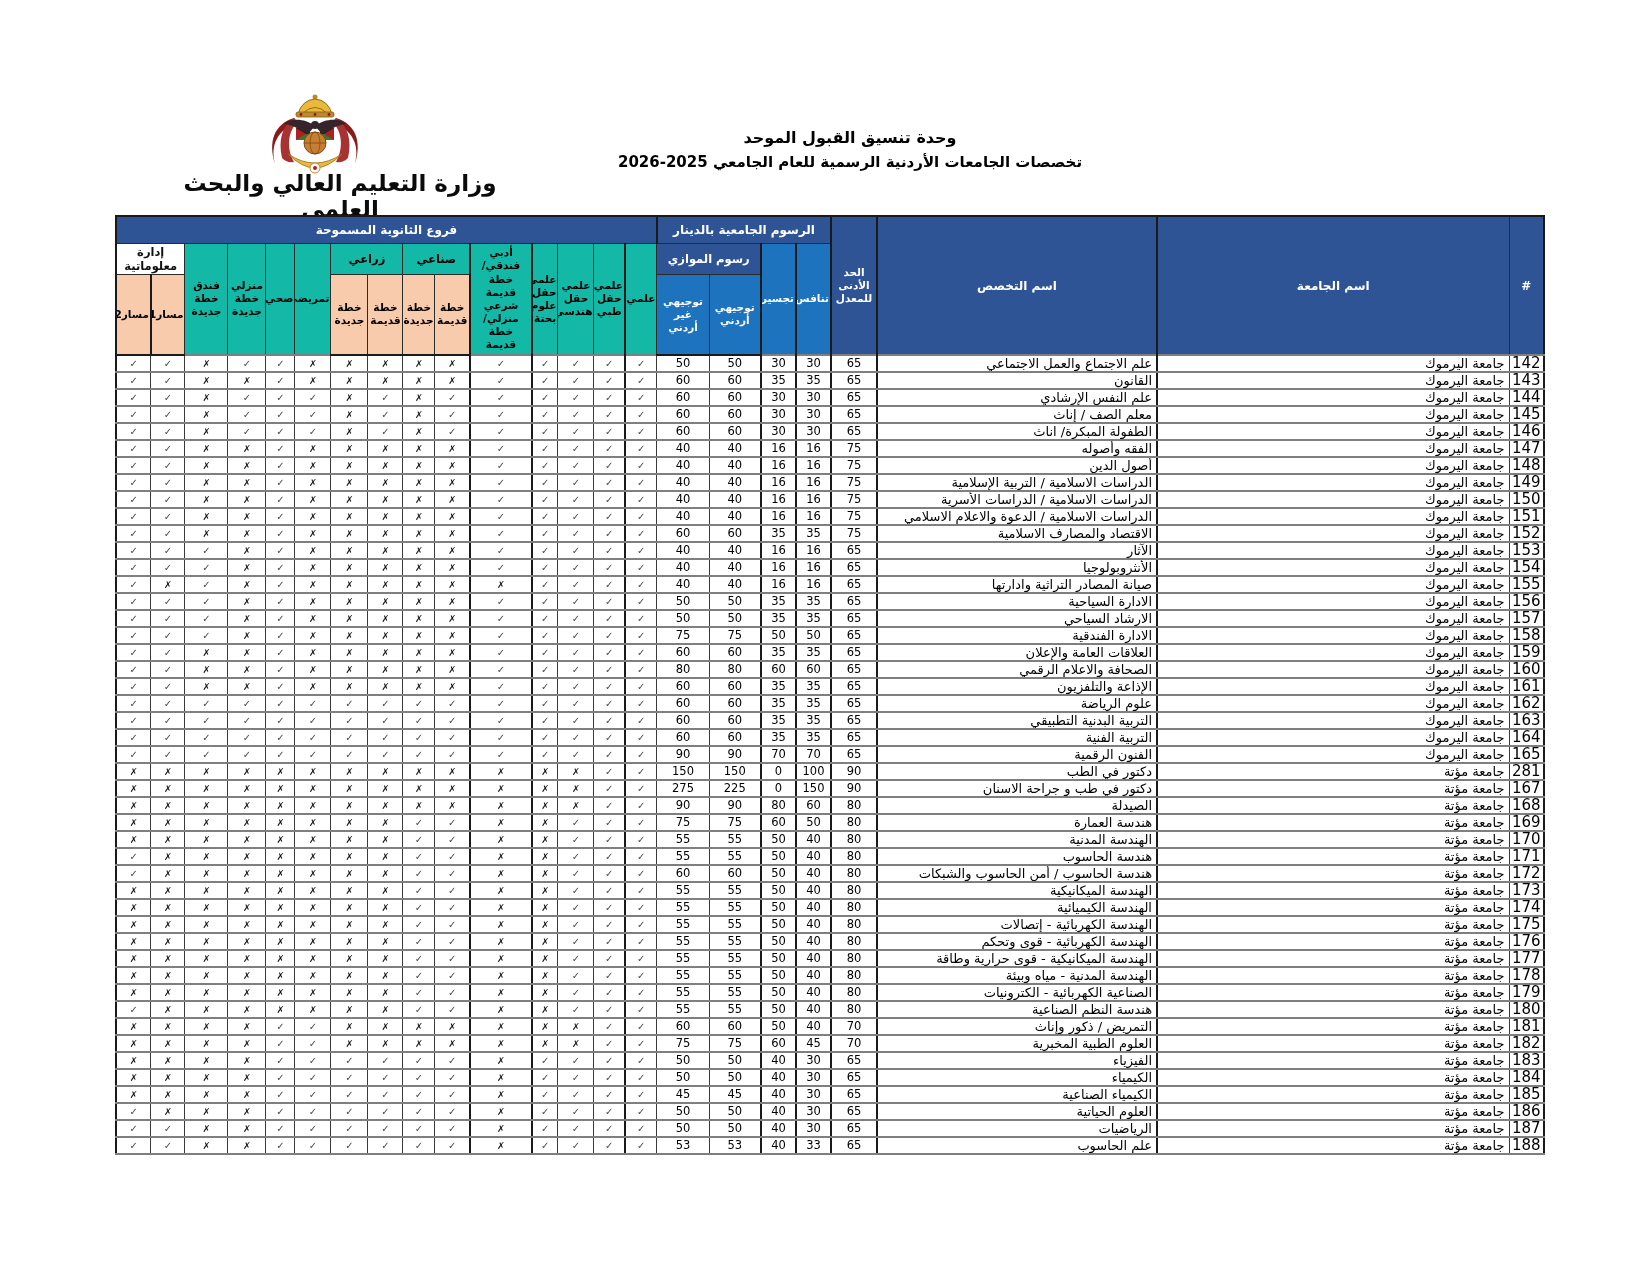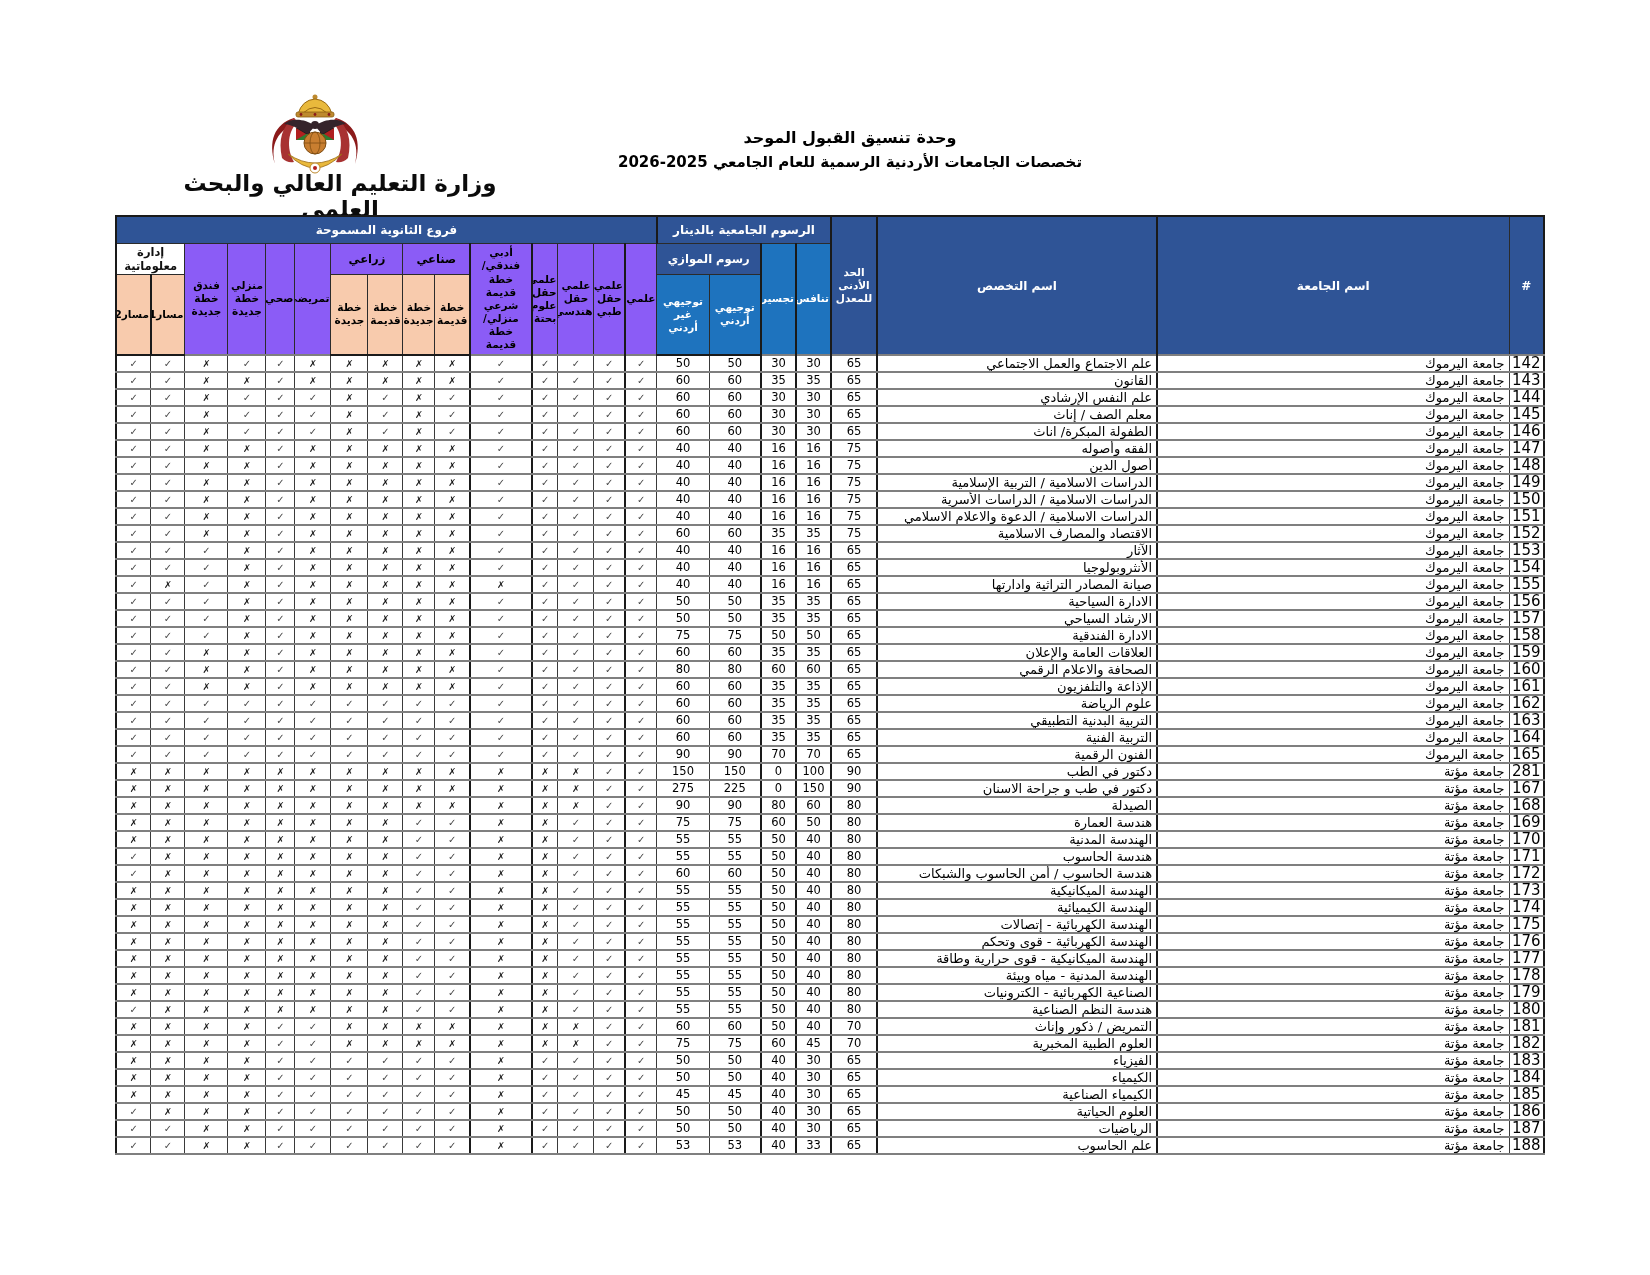--- a/index.html
+++ b/index.html
@@ -22,21 +22,21 @@
   
   .table-wrap { position:absolute; top:215px; right:105px; }
   table.main {
     border-collapse:collapse; table-layout:fixed; width:1428px;
     direction:rtl; border:2px solid #1a1a1a;
   }
   th, td { border:1px solid #2b2b2b; overflow:hidden; }
   thead th { font-weight:bold; color:#000; vertical-align:middle; padding:1px; }
   .h-navy  { background:#2F5496; color:#ffffff; }
   .h-blue  { background:#1E73BE; color:#ffffff; }
-  .h-yellow{ background:#8b5cf6; color:#000000; }
+  .h-yellow{ background:#14b8a6; color:#000000; }
   .h-peach { background:#F8CBAD; color:#000000; }
   .h-white { background:#ffffff; color:#111111;margin-left:34px; }
   .h-band  { font-size:12px; height:27px; }
   .h-group { font-size:11.5px; height:28px; }
   .h-leaf  { font-size:10.5px; height:81px; line-height:1.25; }
   .h-big   { font-size:12px; }
   thead tr:last-child th { border-bottom:2px solid #1a1a1a; }
   tbody td {
     height:17px; font-size:11px; text-align:center; vertical-align:middle;
     color:#000; background:#fff; line-height:1;

